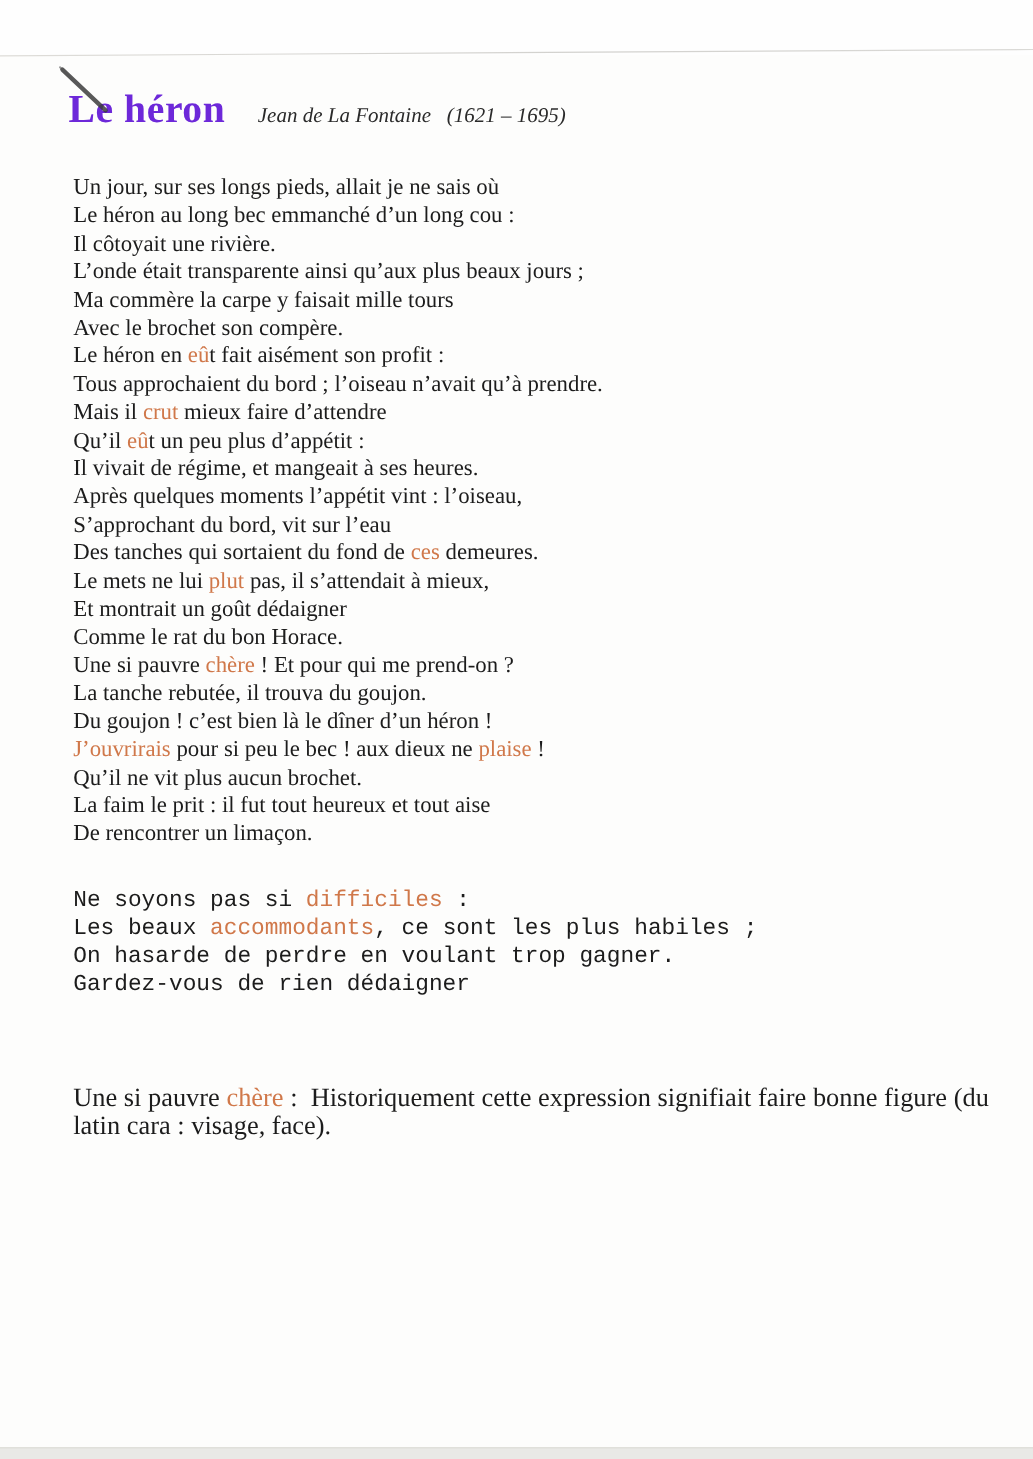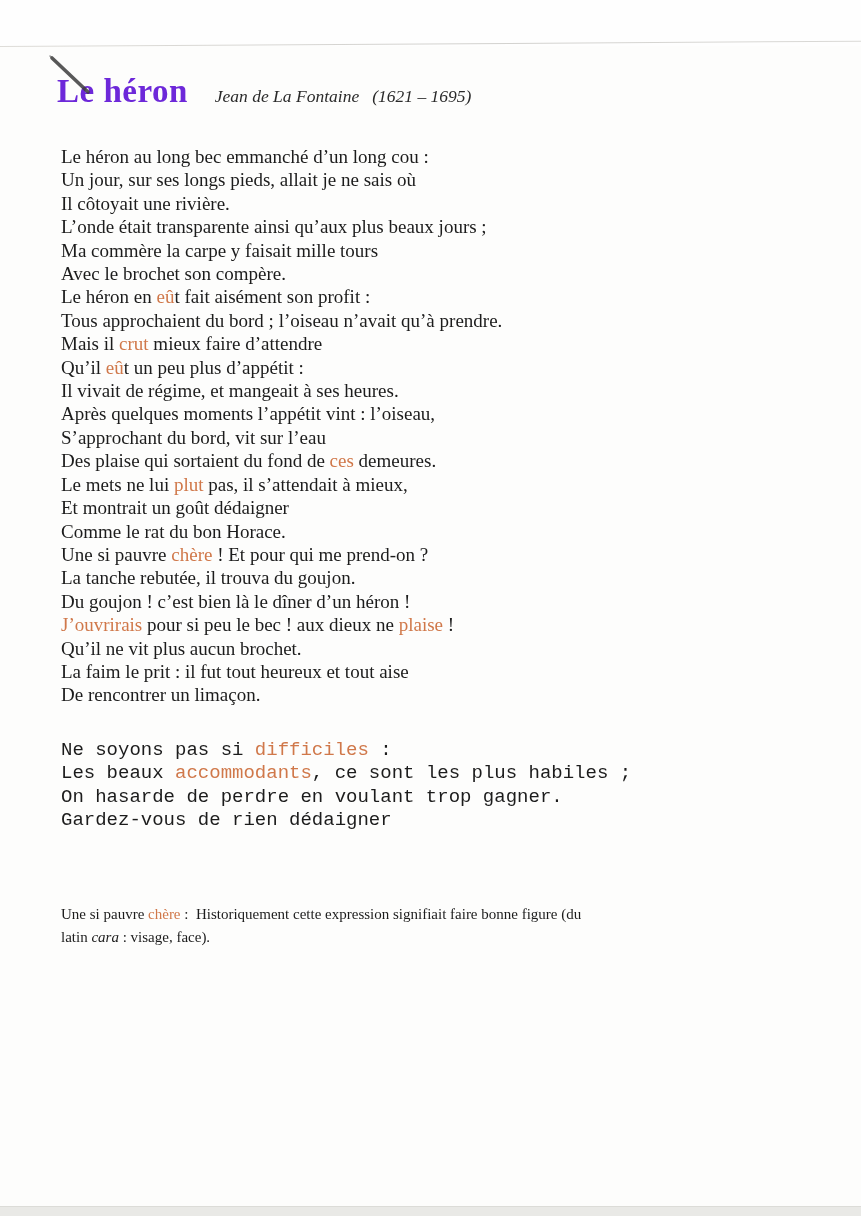--- a/index.html
+++ b/index.html
@@ -39,60 +39,60 @@
   
   .pen-mark { position: absolute; left: 48px; top: 50px; width: 48px; height: 52px; pointer-events: none; }
   .poem {
     position: absolute; left: 61px; top: 145px;
   }
   .stanza .line {
     font-size: 19px; line-height: 23.4px; white-space: pre; color: var(--text, #1c1c1c);
   }
   .stanza + .stanza { margin-top: 32px; font-family: Liberation Mono, monospace; }
   .hl { color: var(--hl, #d07a4a); }
-  .it { font-style: italic; }
+  .it { }
   .footnote {
     position: absolute; left: 61px; top: 903px; width: 770px;
   }
   .footnote .line {
-    font-size: 15px; line-height: 23.4px; white-space: pre; color: var(--text, #1c1c1c);
+    font-size: 22px; line-height: 23.4px; white-space: pre; color: var(--text, #1c1c1c);
   }
 </style>
 </head>
 <body>
 
 <div class="scan-above"></div>
 <div class="scan-seam"></div>
 
 <div class="header">
   <span class="title">Le héron</span>
   <span class="author">Jean de La Fontaine   (1621 – 1695)</span>
 </div>
 
 <svg class="pen-mark" viewBox="0 0 48 52">
   <path d="M4 8 L40 42" stroke="#3c3c3c" stroke-width="3.6" stroke-linecap="round" opacity="0.85" fill="none"></path>
   <path d="M2 6 L12 16" stroke="#555" stroke-width="1.6" stroke-linecap="round" opacity="0.6" fill="none"></path>
 </svg>
 
 <div class="poem">
     <div class="stanza">
+      <div class="line"><span>Un jour, sur ses longs pieds, allait je ne sais où</span></div>
       <div class="line"><span>Le héron au long bec emmanché d’un long cou :</span></div>
-      <div class="line"><span>Un jour, sur ses longs pieds, allait je ne sais où</span></div>
       <div class="line"><span>Il côtoyait une rivière.</span></div>
       <div class="line"><span>L’onde était transparente ainsi qu’aux plus beaux jours ;</span></div>
       <div class="line"><span>Ma commère la carpe y faisait mille tours</span></div>
       <div class="line"><span>Avec le brochet son compère.</span></div>
       <div class="line"><span>Le héron en </span><span class="hl">eû</span><span>t fait aisément son profit :</span></div>
       <div class="line"><span>Tous approchaient du bord ; l’oiseau n’avait qu’à prendre.</span></div>
       <div class="line"><span>Mais il </span><span class="hl">crut</span><span> mieux faire d’attendre</span></div>
       <div class="line"><span>Qu’il </span><span class="hl">eû</span><span>t un peu plus d’appétit :</span></div>
       <div class="line"><span>Il vivait de régime, et mangeait à ses heures.</span></div>
       <div class="line"><span>Après quelques moments l’appétit vint : l’oiseau,</span></div>
       <div class="line"><span>S’approchant du bord, vit sur l’eau</span></div>
-      <div class="line"><span>Des plaise qui sortaient du fond de </span><span class="hl">ces</span><span> demeures.</span></div>
+      <div class="line"><span>Des tanches qui sortaient du fond de </span><span class="hl">ces</span><span> demeures.</span></div>
       <div class="line"><span>Le mets ne lui </span><span class="hl">plut</span><span> pas, il s’attendait à mieux,</span></div>
       <div class="line"><span>Et montrait un goût dédaigner</span></div>
       <div class="line"><span>Comme le rat du bon Horace.</span></div>
       <div class="line"><span>Une si pauvre </span><span class="hl">chère</span><span> ! Et pour qui me prend-on ?</span></div>
       <div class="line"><span>La tanche rebutée, il trouva du goujon.</span></div>
       <div class="line"><span>Du goujon ! c’est bien là le dîner d’un héron !</span></div>
       <div class="line"><span class="hl">J’ouvrirais</span><span> pour si peu le bec ! aux dieux ne </span><span class="hl">plaise</span><span> !</span></div>
       <div class="line"><span>Qu’il ne vit plus aucun brochet.</span></div>
       <div class="line"><span>La faim le prit : il fut tout heureux et tout aise</span></div>
       <div class="line"><span>De rencontrer un limaçon.</span></div>

